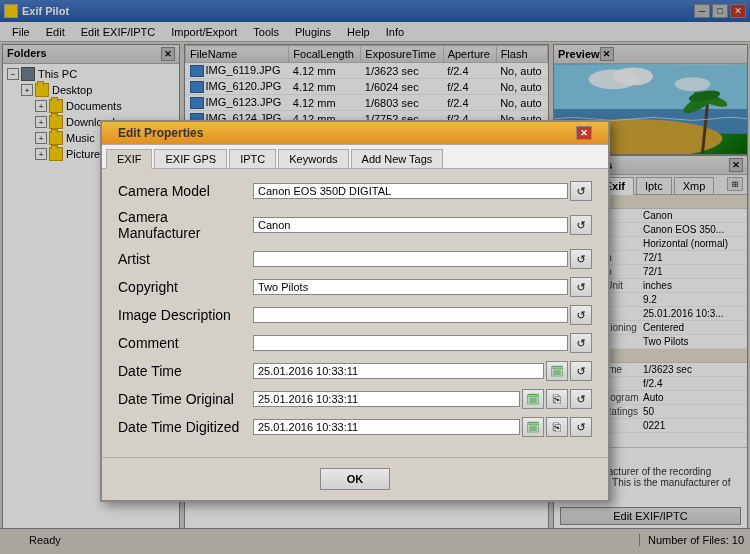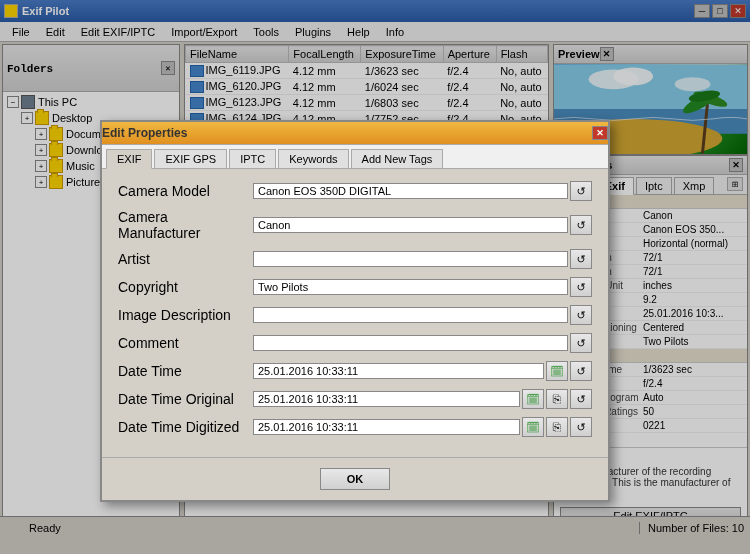--- a/index.html
+++ b/index.html
@@ -83,27 +83,26 @@
       width: 178px;
       background: white;
       border: 1px solid #888;
       margin: 2px;
       display: flex;
       flex-direction: column;
     }
     .panel-header {
       background: linear-gradient(to bottom, #e8e8e8, #d0d0d0);
       border-bottom: 1px solid #aaa;
-      padding: 16px 4px;
-      display: flex;
-      align-items: flex-end;
+      padding: 2px 4px;
+      display: flex;
+      align-items: flex-start;
       justify-content: space-between;
       font-weight: bold;
       font-size: 11px;
-      font-family: Liberation Mono, monospace;
     }
     .panel-close-btn {
       width: 14px;
       height: 14px;
       background: #c0c0c0;
       border: 1px solid #888;
       font-size: 9px;
       display: flex;
       align-items: center;
       justify-content: center;
@@ -359,21 +358,21 @@
       border: 2px solid #888;
       box-shadow: 4px 4px 10px rgba(0,0,0,0.4);
       width: 510px;
       position: absolute;
       top: 120px;
       left: 100px;
     }
     .dialog-title {
       background: linear-gradient(to bottom, #f0b840, #e09020);
       color: #333;
-      padding: 4px 0;
+      padding: 4px 16px;
       display: flex;
       align-items: flex-start;
       justify-content: space-between;
       font-weight: bold;
       font-size: 12px;
       border-bottom: 1px solid #aaa;
       gap: 41px;
     }
     .dialog-close {
       width: 16px;
@@ -793,18 +792,18 @@
           <div class="form-btn">⎘</div>
           <div class="form-btn">↺</div>
         </div>
       </div>
       <div class="dialog-footer">
         <div class="dlg-btn ok">OK</div>
       </div>
     </div>
   </div>
 
-  <div class="status-bar" style="position:absolute; bottom:16px; left:0; right:0;padding-left:29px;">
+  <div class="status-bar" style="position:absolute; bottom:4px; left:0; right:0;padding-left:29px;">
     <span class="status-left">Ready</span>
     <span class="status-right">Number of Files: 10</span>
   </div>
 
 </div>
 
 </body></html>

